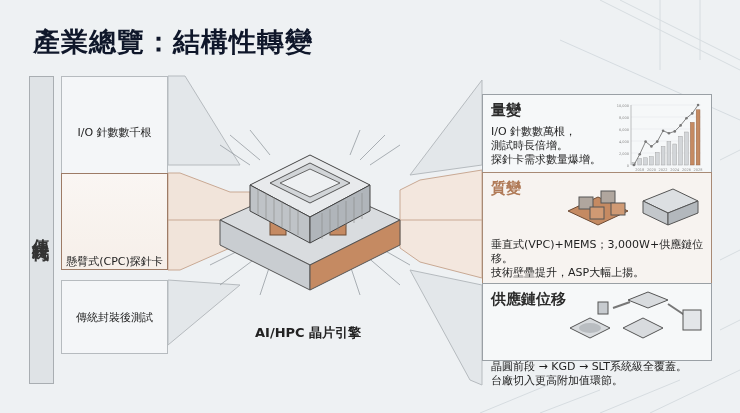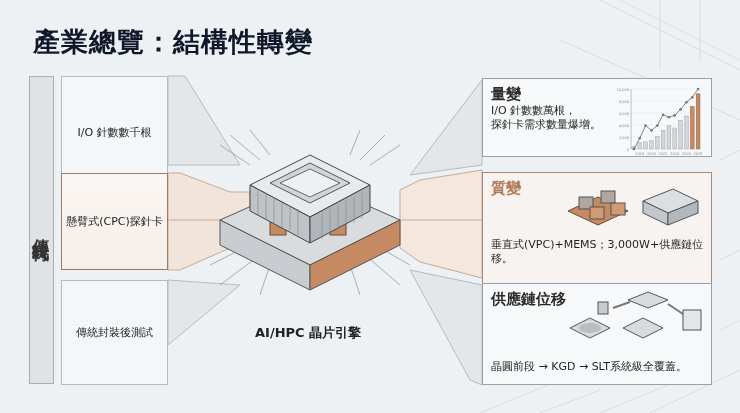--- a/index.html
+++ b/index.html
@@ -75,24 +75,24 @@
 
   <polygon points="400,190 420,180 482,170 482,278 420,262 400,248" fill="#f3e7de" stroke="#c9a994"></polygon>
   <line x1="400" y1="220" x2="482" y2="220" stroke="#c9a994"></line>
 
   <polygon points="410,270 482,285 482,385 470,380" fill="#e3e7ea" stroke="#b6bbbf"></polygon>
 </svg>
 
 <div class="lbox" style="top:76px;height:112px;">
   <span>I/O 針數數千根</span>
 </div>
-<div class="lbox hl" style="top:173px;height:97px;">
+<div class="lbox hl" style="top:173px;height:97px;align-items:flex-end;">
   <span>懸臂式(CPC)探針卡</span>
 </div>
-<div class="lbox" style="top:280px;height:105px;">
+<div class="lbox" style="top:280px;height:74px;">
   <span>傳統封裝後測試</span>
 </div>
 
 <svg style="position:absolute;left:200px;top:125px" width="220" height="180">
   <g stroke="#8a9096" stroke-width="0.7" fill="none">
     <path d="M20 20 L50 40 M30 10 L60 35 M50 5 L70 30 M160 5 L150 30 M185 10 L160 35 M200 20 L170 40"></path>
     <path d="M10 140 L50 120 M20 160 L60 130 M60 170 L70 140 M160 170 L150 140 M200 160 L165 130 M210 140 L175 120"></path>
   </g>
 
   <polygon points="20,95 110,55 200,95 110,140" fill="#d9dcdf" stroke="#555"></polygon>
@@ -106,24 +106,25 @@
   <polygon points="50,60 110,92 110,118 50,86" fill="#bfc3c7" stroke="#444"></polygon>
   <polygon points="110,92 170,60 170,86 110,118" fill="#b0b5ba" stroke="#444"></polygon>
   <g stroke="#888" stroke-width="0.6">
     <path d="M58 64 V90 M66 68 V94 M74 72 V98 M82 76 V102 M90 80 V106 M98 84 V110 M122 88 V114 M130 84 V110 M138 80 V106 M146 76 V102 M154 72 V98 M162 68 V94"></path>
   </g>
   <polygon points="70,58 110,38 150,58 110,78" fill="#d2d5d8" stroke="#555"></polygon>
   <polygon points="80,58 110,44 140,58 110,72" fill="#eef0f2" stroke="#666"></polygon>
 </svg>
 <div class="center-label">AI/HPC 晶片引擎</div>
 
-<div class="rbox" style="top:78px;height:79px;">
+<div class="rbox" style="top:94px;height:79px;">
   <h3>量變</h3>
-  <div style="">
+  <div style="margin-top:5px">
     <p>I/O 針數數萬根，</p>
+    <p>測試時長倍增。</p>
     <p>探針卡需求數量爆增。</p>
   </div>
   <svg style="position:absolute;right:6px;top:6px" width="92" height="76" id="mini-chart">
       <line x1="18" x2="88" y1="64" y2="64" stroke="#e2e5e8" stroke-width="0.5"></line>
       <text x="16" y="65.5" font-size="3.5" text-anchor="end" fill="#888">0</text>
       <line x1="18" x2="88" y1="52" y2="52" stroke="#e2e5e8" stroke-width="0.5"></line>
       <text x="16" y="53.5" font-size="3.5" text-anchor="end" fill="#888">2,000</text>
       <line x1="18" x2="88" y1="40" y2="40" stroke="#e2e5e8" stroke-width="0.5"></line>
       <text x="16" y="41.5" font-size="3.5" text-anchor="end" fill="#888">4,000</text>
       <line x1="18" x2="88" y1="28" y2="28" stroke="#e2e5e8" stroke-width="0.5"></line>
@@ -174,31 +175,33 @@
     <rect x="16" y="18" width="14" height="12" fill="#b0a69e" stroke="#555"></rect>
     <rect x="38" y="12" width="14" height="12" fill="#b0a69e" stroke="#555"></rect>
     <rect x="27" y="28" width="14" height="12" fill="#d09a74" stroke="#555"></rect>
     <rect x="48" y="24" width="14" height="12" fill="#d09a74" stroke="#555"></rect>
     <polygon points="80,22 110,10 135,22 105,34" fill="#dcdfe2" stroke="#555"></polygon>
     <polygon points="80,22 105,34 105,46 80,34" fill="#c3c7cb" stroke="#555"></polygon>
     <polygon points="105,34 135,22 135,34 105,46" fill="#b3b8bd" stroke="#555"></polygon>
   </svg>
   <div style="position:absolute;left:8px;top:65px">
     <p>垂直式(VPC)+MEMS；3,000W+供應鏈位移。</p>
+    <p>技術壁壘提升，ASP大幅上揚。</p>
   </div>
 </div>
 
-<div class="rbox" style="top:283px;height:102px;">
+<div class="rbox" style="top:283px;height:78px;">
   <h3>供應鏈位移</h3>
   <svg style="position:absolute;left:85px;top:6px" width="140" height="55">
     <polygon points="2,38 22,28 42,38 22,48" fill="#d8dbde" stroke="#555"></polygon>
     <ellipse cx="22" cy="38" rx="11" ry="5" fill="#b9bdc1"></ellipse>
     <rect x="30" y="12" width="10" height="12" fill="#c7cbcf" stroke="#555"></rect>
     <path d="M45 18 L62 12" stroke="#777" stroke-width="2"></path>
     <polygon points="60,10 80,2 100,10 80,18" fill="#d8dbde" stroke="#555"></polygon>
     <polygon points="55,38 75,28 95,38 75,48" fill="#d8dbde" stroke="#555"></polygon>
     <path d="M100 14 L118 26" stroke="#777" stroke-width="2"></path>
     <rect x="115" y="20" width="18" height="20" fill="#e3e6e9" stroke="#555"></rect>
   </svg>
   <div style="position:absolute;left:8px;top:76px">
     <p>晶圓前段 → KGD → SLT系統級全覆蓋。</p>
+    <p>台廠切入更高附加值環節。</p>
   </div>
 </div>
 
 </body></html>

